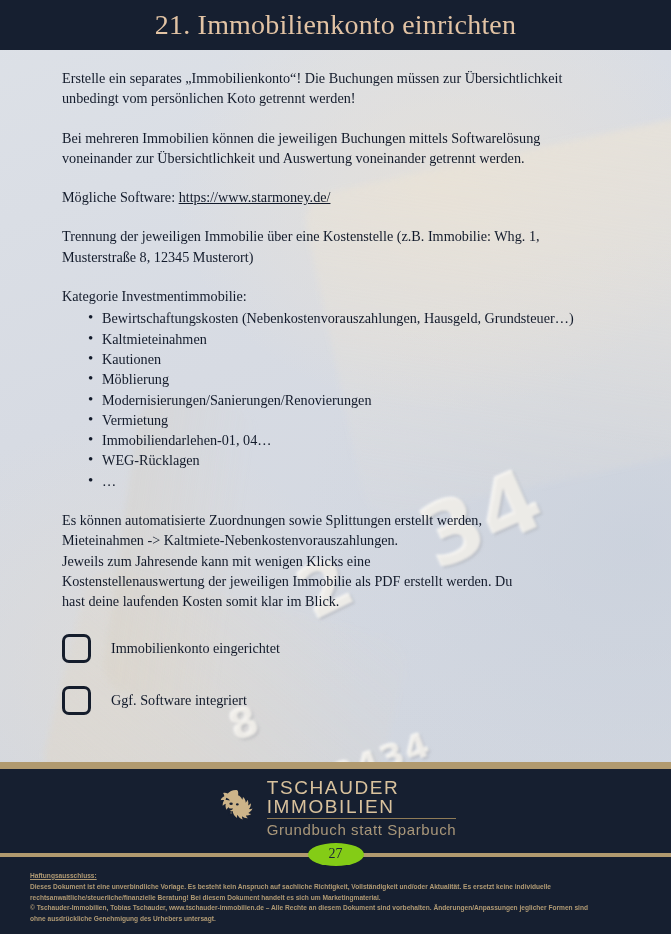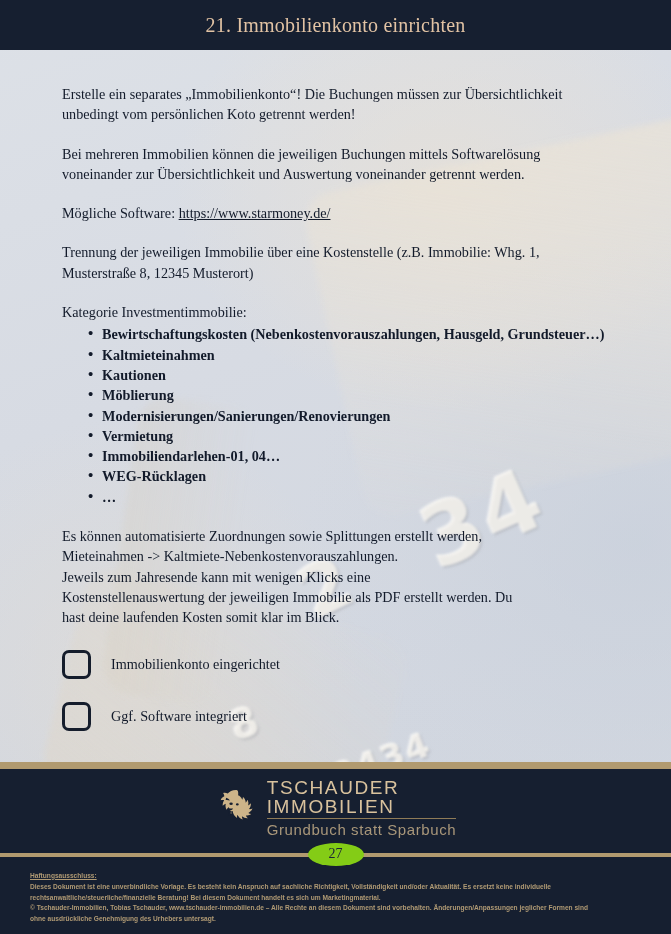--- a/index.html
+++ b/index.html
@@ -79,51 +79,50 @@
     z-index: 2;
     flex: 0 0 auto;
     height: 50px;
     background: #161f30;
     display: flex;
     align-items: center;
     justify-content: center;
   }
   .header-title {
     color: #e2c3a4;
-    font-size: 20px;
+    font-size: 28px;
     font-weight: 400;
     letter-spacing: 0.2px;
     line-height: 1;
     white-space: nowrap;
   }
 
   
   .content {
     position: relative;
     z-index: 2;
     flex: 1 1 auto;
-    padding: 34px 60px 0 62px;
+    padding: 18px 60px 0 62px;
     color: #121a2a;
     font-size: 14.2px;
     line-height: 20.3px;
   }
   .para {
     margin: 0 0 19px 0;
   }
   .para.tight { margin-bottom: 4px; }
   .para a, .link {
     color: #121a2a;
     text-decoration: underline;
   }
   .list-intro { margin: 0 0 2px 0; }
   ul.bullets {
     margin: 0 0 19px 0;
     padding-left: 26px;
     list-style: none;
-    font-weight: bold;
   }
   ul.bullets li {
     position: relative;
     padding-left: 14px;
     margin: 0;
     line-height: 20.3px;
   }
   ul.bullets li::before {
     content: "\2022";
     position: absolute;

